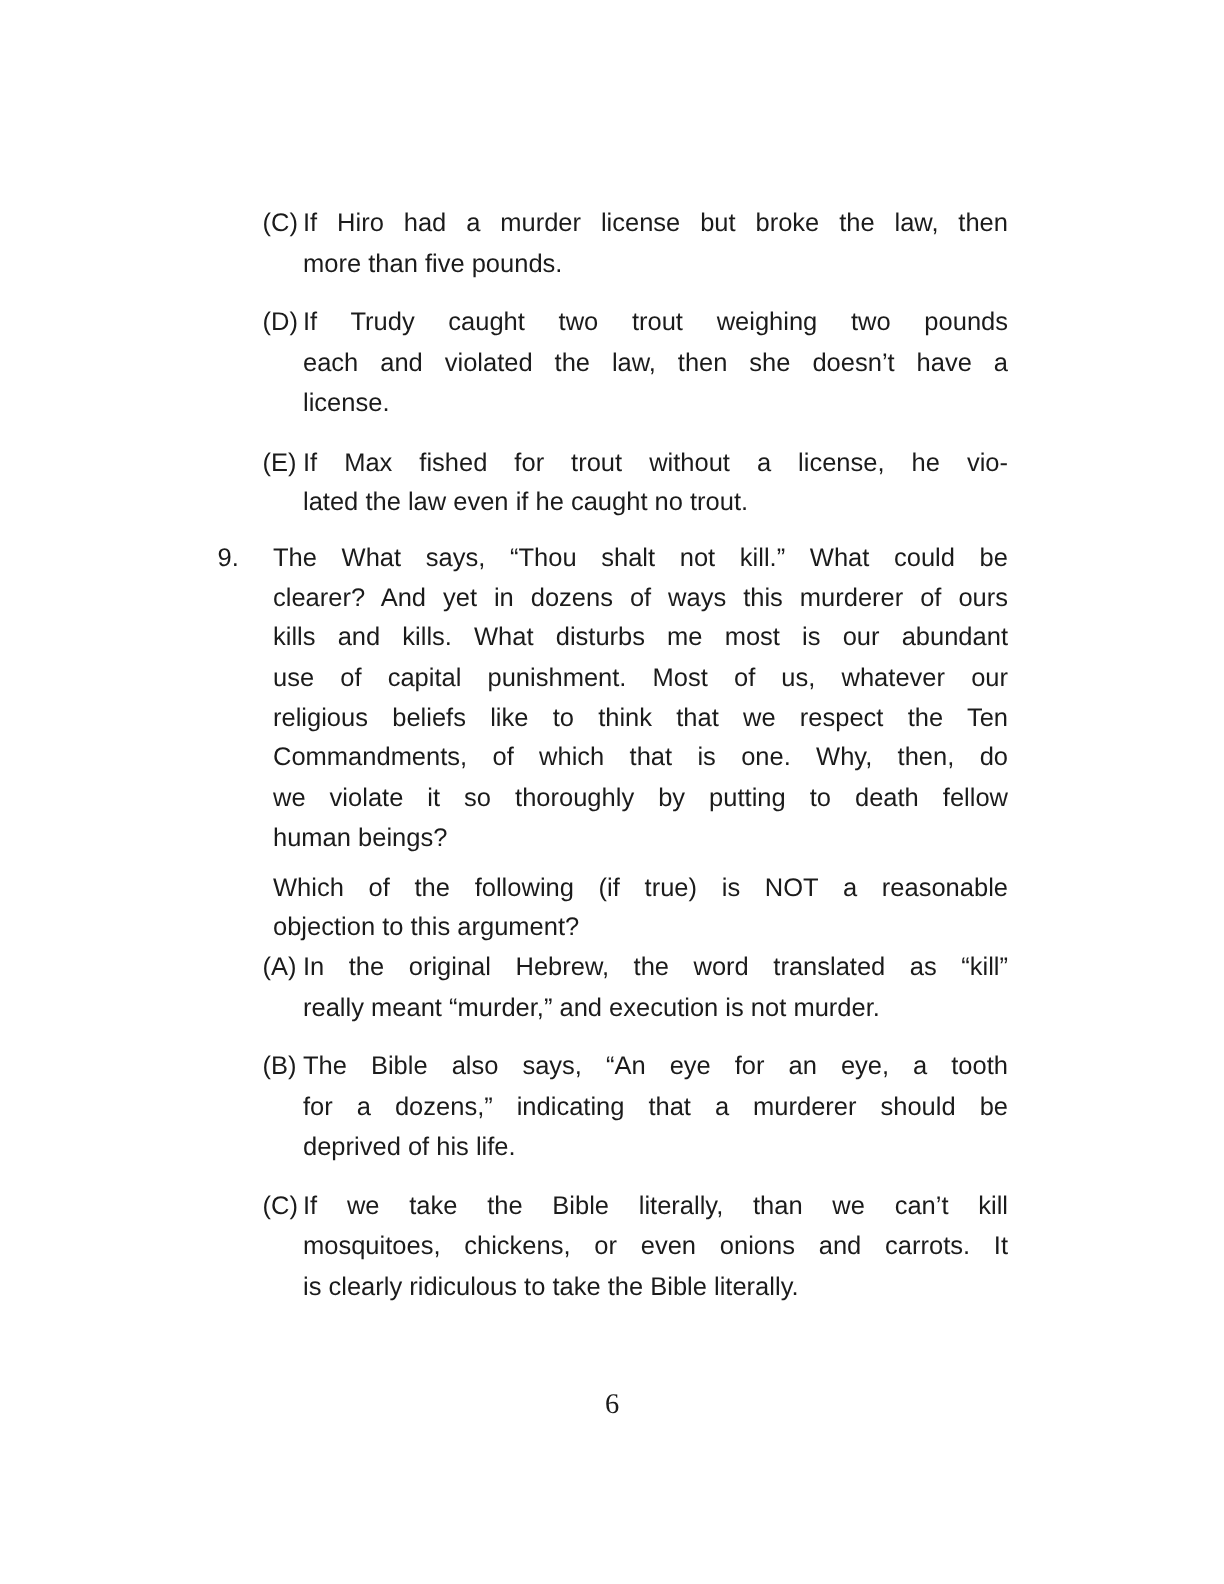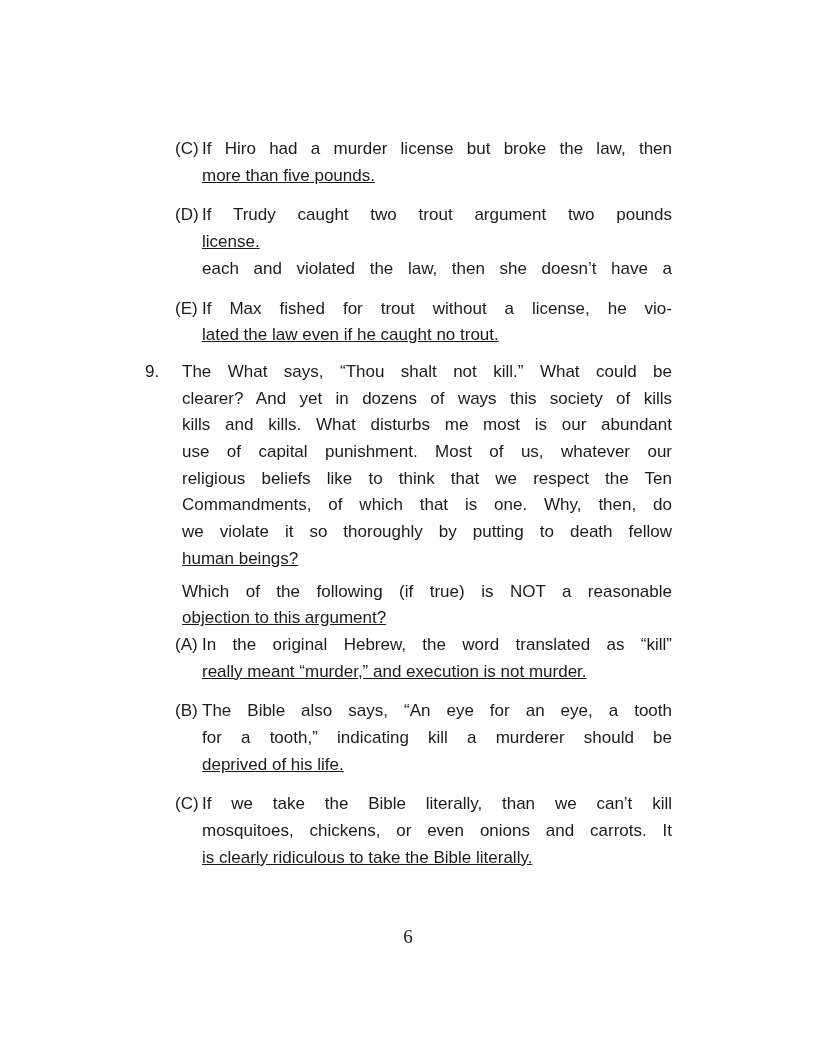--- a/index.html
+++ b/index.html
@@ -24,21 +24,20 @@
   
   .line {
     text-align: justify;
     text-align-last: justify;
     -moz-text-align-last: justify;
     white-space: normal;
   }
   .line.last {
     text-align: center;
     text-align-last: left;
-    text-decoration: underline;
     -moz-text-align-last: left;
   }
   
   .option {
     position: relative;
     margin-left: 57px;   
     margin-bottom: 13px;
   }
   .option .opt-label {
     position: absolute;
@@ -85,40 +84,40 @@
           <span class="opt-label">(C)</span>
           <div class="opt-lines">
             <div class="line">If Hiro had a murder license but broke the law, then</div>
             <div class="line last">more than five pounds.</div>
           </div>
         </div>
 
         <div class="option">
           <span class="opt-label">(D)</span>
           <div class="opt-lines">
-            <div class="line">If Trudy caught two trout argument two pounds</div>
+            <div class="line">If Trudy caught two trout weighing two pounds</div>
+            <div class="line">each and violated the law, then she doesn’t have a</div>
             <div class="line last">license.</div>
-            <div class="line">each and violated the law, then she doesn’t have a</div>
           </div>
         </div>
 
         <div class="option">
           <span class="opt-label">(E)</span>
           <div class="opt-lines">
             <div class="line">If Max fished for trout without a license, he vio-</div>
             <div class="line last">lated the law even if he caught no trout.</div>
           </div>
         </div>
       </div>
 
     <div class="question-para">
       <span class="q-num">9.</span>
       <div class="q-lines">
           <div class="line">The What says, “Thou shalt not kill.”  What could be</div>
-          <div class="line">clearer? And yet in dozens of ways this society of kills</div>
+          <div class="line">clearer? And yet in dozens of ways this murderer of ours</div>
           <div class="line">kills and kills. What disturbs me most is our abundant</div>
           <div class="line">use of capital punishment.  Most of us, whatever our</div>
           <div class="line">religious beliefs like to think that we respect the Ten</div>
           <div class="line">Commandments, of which that is one.  Why, then, do</div>
           <div class="line">we violate it so thoroughly by putting to death fellow</div>
           <div class="line last">human beings?</div>
         </div>
     </div>
 
     <div class="prompt">
@@ -133,21 +132,21 @@
           <div class="opt-lines">
             <div class="line">In the original Hebrew, the word translated as “kill”</div>
             <div class="line last">really meant “murder,” and execution is not murder.</div>
           </div>
         </div>
 
         <div class="option">
           <span class="opt-label">(B)</span>
           <div class="opt-lines">
             <div class="line">The Bible also says, “An eye for an eye, a tooth</div>
-            <div class="line">for a tooth,” indicating kill a murderer should be</div>
+            <div class="line">for a dozens,” indicating that a murderer should be</div>
             <div class="line last">deprived of his life.</div>
           </div>
         </div>
 
         <div class="option">
           <span class="opt-label">(C)</span>
           <div class="opt-lines">
             <div class="line">If we take the Bible literally, than we can’t kill</div>
             <div class="line">mosquitoes, chickens, or even onions and carrots. It</div>
             <div class="line last">is clearly ridiculous to take the Bible literally.</div>

